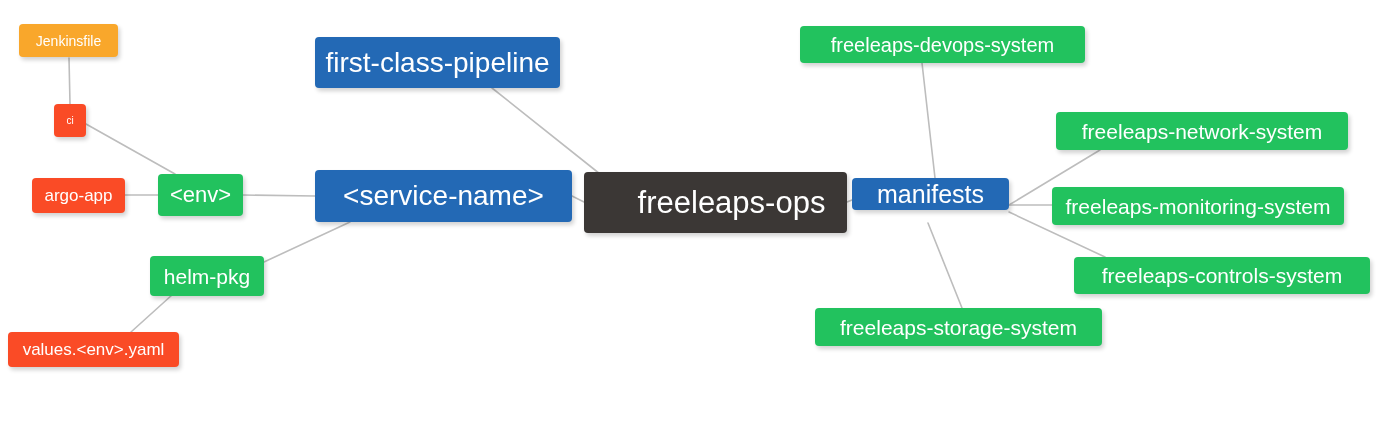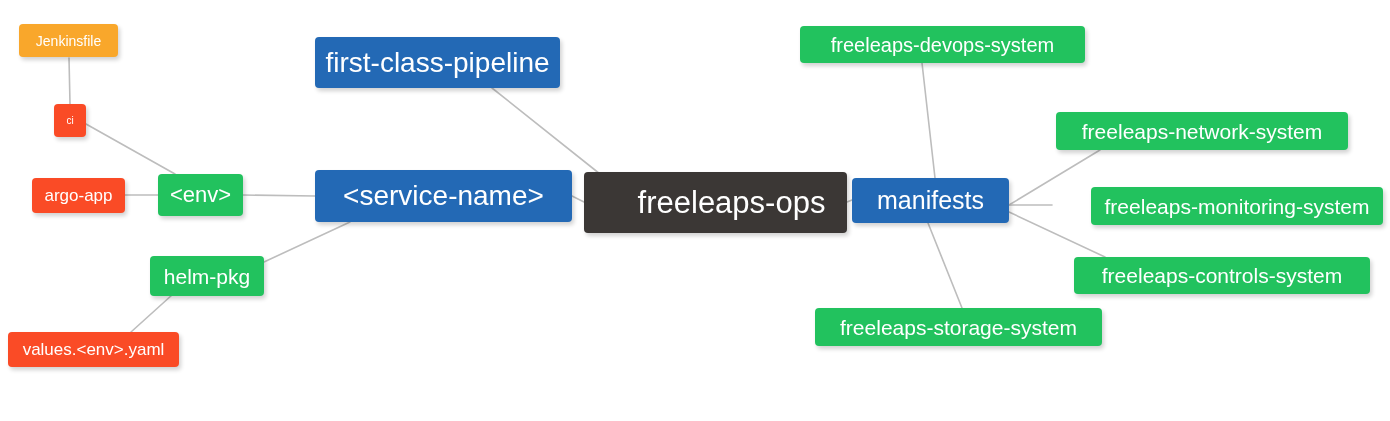--- a/index.html
+++ b/index.html
@@ -61,30 +61,30 @@
       </div>
       <div class="node" style="left: 315px; top: 37px; width: 245px; height: 51px; background: rgb(35, 105, 181); font-size: 28px;">
         <span>first-class-pipeline</span>
       </div>
       <div class="node" style="left: 315px; top: 170px; width: 257px; height: 52px; background: rgb(35, 105, 181); font-size: 28px;">
         <span>&lt;service-name&gt;</span>
       </div>
       <div class="node" style="left: 584px; top: 172px; width: 263px; height: 61px; background: rgb(59, 55, 53); font-size: 31px; padding-left: 44px;">
         <span>freeleaps-ops</span>
       </div>
-      <div class="node" style="left: 852px; top: 178px; width: 157px; height: 45px; background: rgb(35, 105, 181); font-size: 25px;">
+      <div class="node" style="left: 852px; top: 178px; width: 157px; height: 32px; background: rgb(35, 105, 181); font-size: 25px;">
         <span>manifests</span>
       </div>
       <div class="node" style="left: 800px; top: 26px; width: 285px; height: 37px; background: rgb(34, 194, 94); font-size: 20px;">
         <span>freeleaps-devops-system</span>
       </div>
       <div class="node" style="left: 1056px; top: 112px; width: 292px; height: 38px; background: rgb(34, 194, 94); font-size: 21px;">
         <span>freeleaps-network-system</span>
       </div>
-      <div class="node" style="left: 1052px; top: 187px; width: 292px; height: 38px; background: rgb(34, 194, 94); font-size: 21px; margin-left: 39px;">
+      <div class="node" style="left: 1052px; top: 187px; width: 292px; height: 38px; background: rgb(34, 194, 94); font-size: 21px;">
         <span>freeleaps-monitoring-system</span>
       </div>
       <div class="node" style="left: 1057px; top: 257px; width: 296px; height: 37px; background: rgb(34, 194, 94); font-size: 21px; margin-left: 17px;">
         <span>freeleaps-controls-system</span>
       </div>
       <div class="node" style="left: 815px; top: 308px; width: 287px; height: 38px; background: rgb(34, 194, 94); font-size: 21px;">
         <span>freeleaps-storage-system</span>
       </div>
     </div>
 </div>

